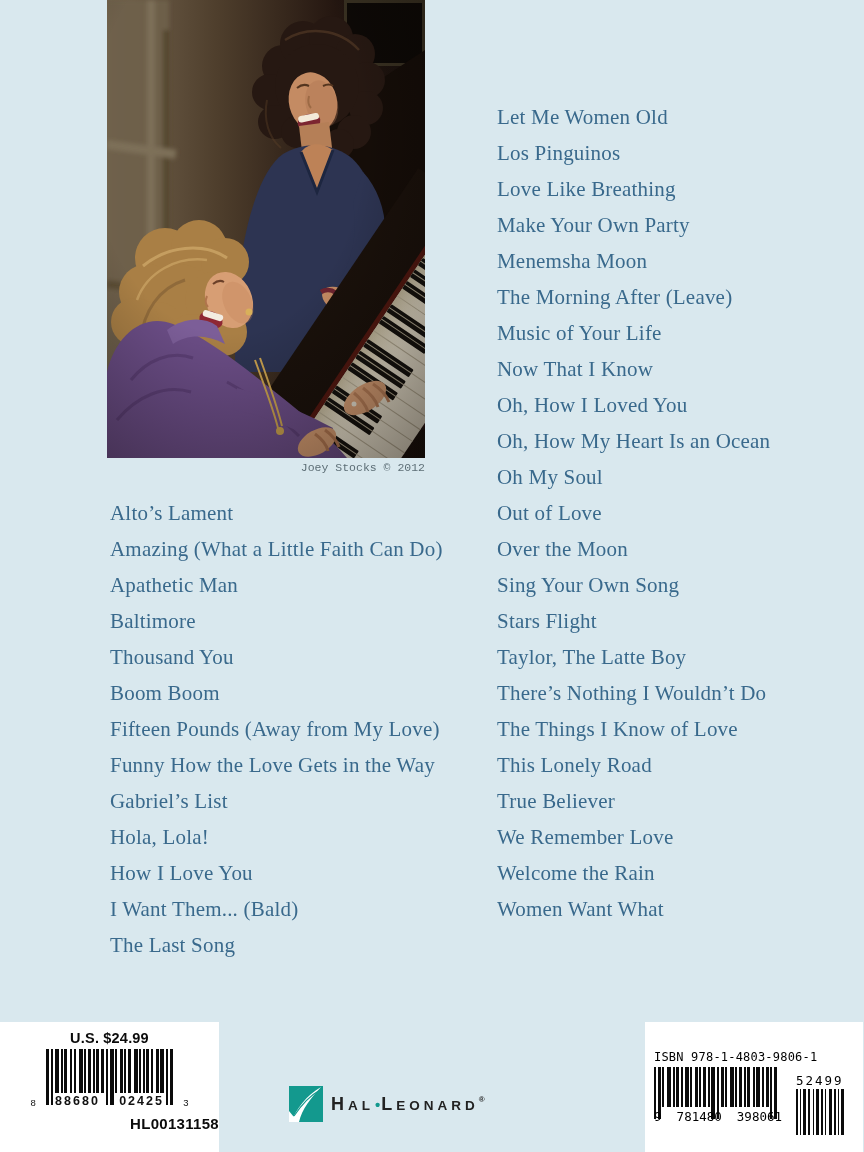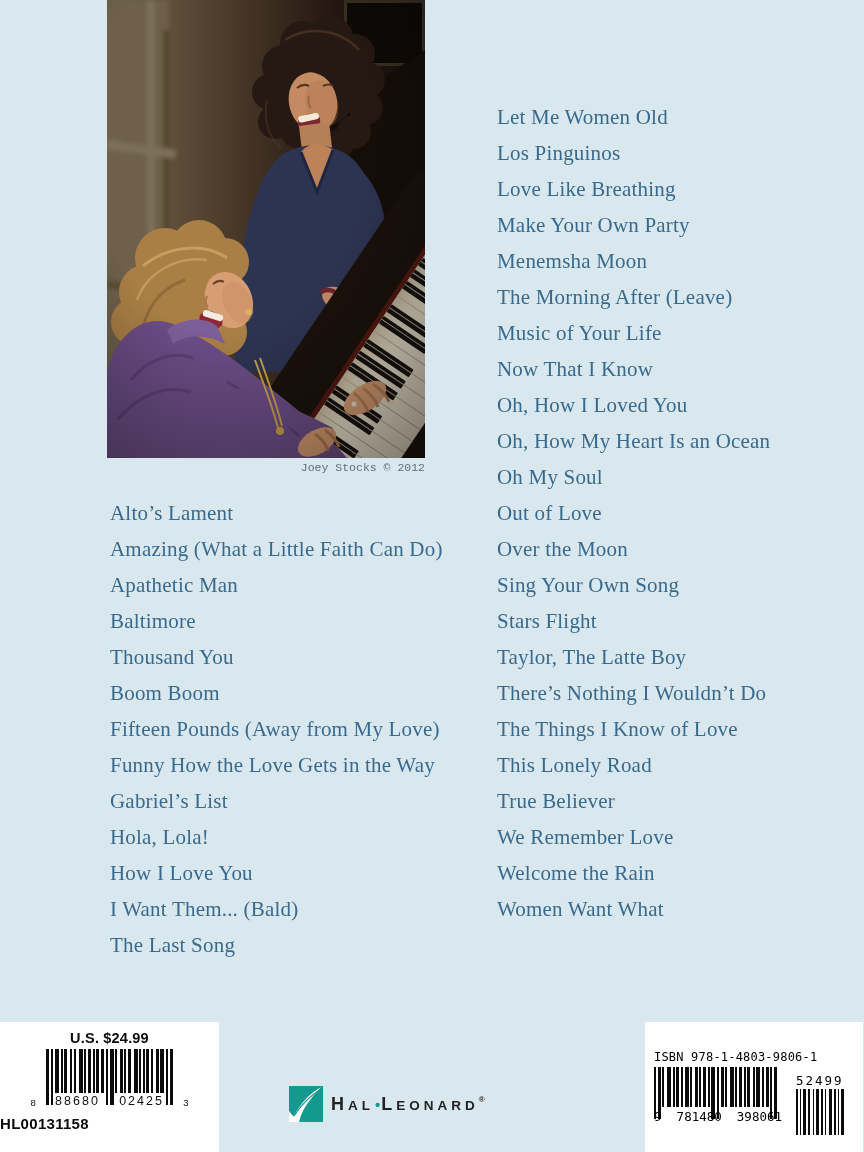--- a/index.html
+++ b/index.html
@@ -33,23 +33,23 @@
   .bars{display:flex;align-items:flex-start;}
   .bars i{display:block;background:#0b0b0b;}
   .upc{width:170px;margin:3px auto 0;}
   .upc .bars{justify-content:center;}
   .upc-digits{
     display:flex;justify-content:space-between;align-items:flex-end;
     width:158px;margin:-11px auto 0;font-family:"Liberation Sans",sans-serif;
     font-size:12.5px;color:#111;
   }
   .upc-digits .small{font-size:9.5px;}
-  .upc-digits .grp{letter-spacing:2px;}
+  .upc-digits .grp{letter-spacing:2px;font-weight:bold;}
   .catalog-number{
-    margin-top:7px;text-align:left;font-family:"Liberation Sans",sans-serif;
+    margin-top:7px;text-align:right;font-family:"Liberation Sans",sans-serif;
     font-weight:bold;font-size:15px;color:#0b0b0b;letter-spacing:0.3px;
   }
   .isbn-label{
     margin:28px 0 0 9px;font-family:"DejaVu Sans Mono",monospace;
     font-size:12px;color:#000;white-space:nowrap;letter-spacing:0.2px;
   }
   .ean-row{display:flex;margin-left:9px;margin-top:3px;align-items:flex-start;}
   .ean-main{width:130px;}
   .ean-digits{
     display:flex;justify-content:space-between;width:128px;margin-top:-10px;

